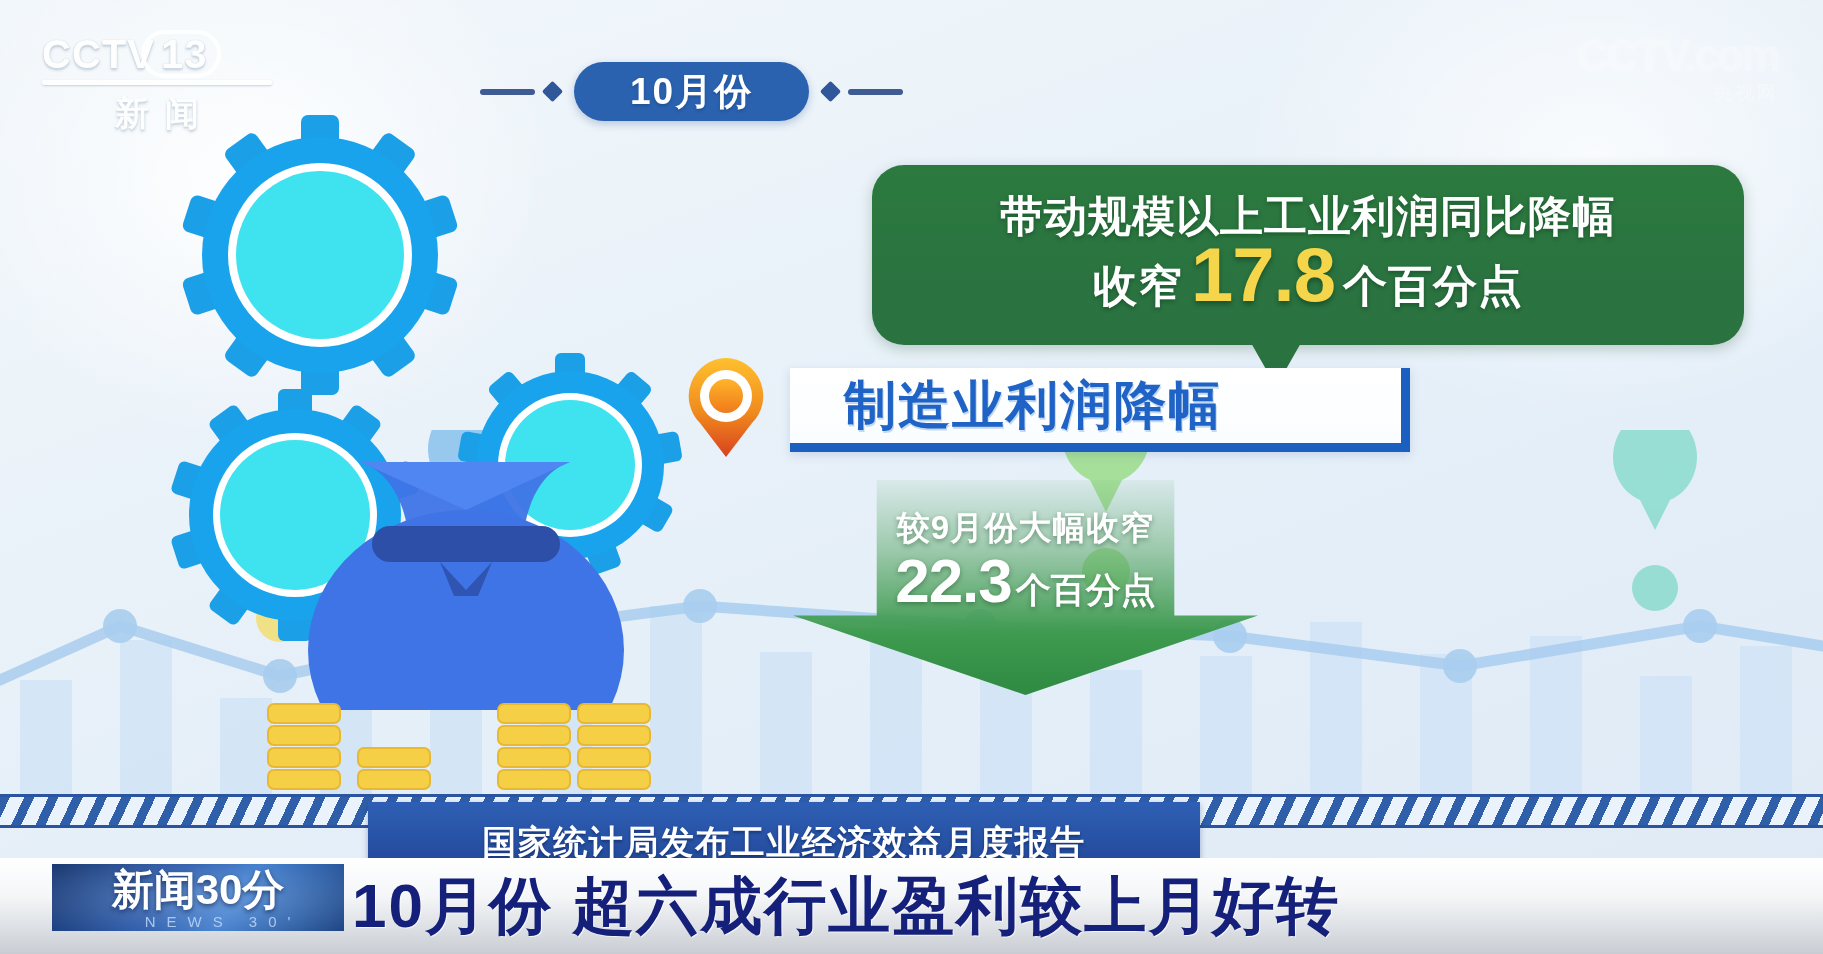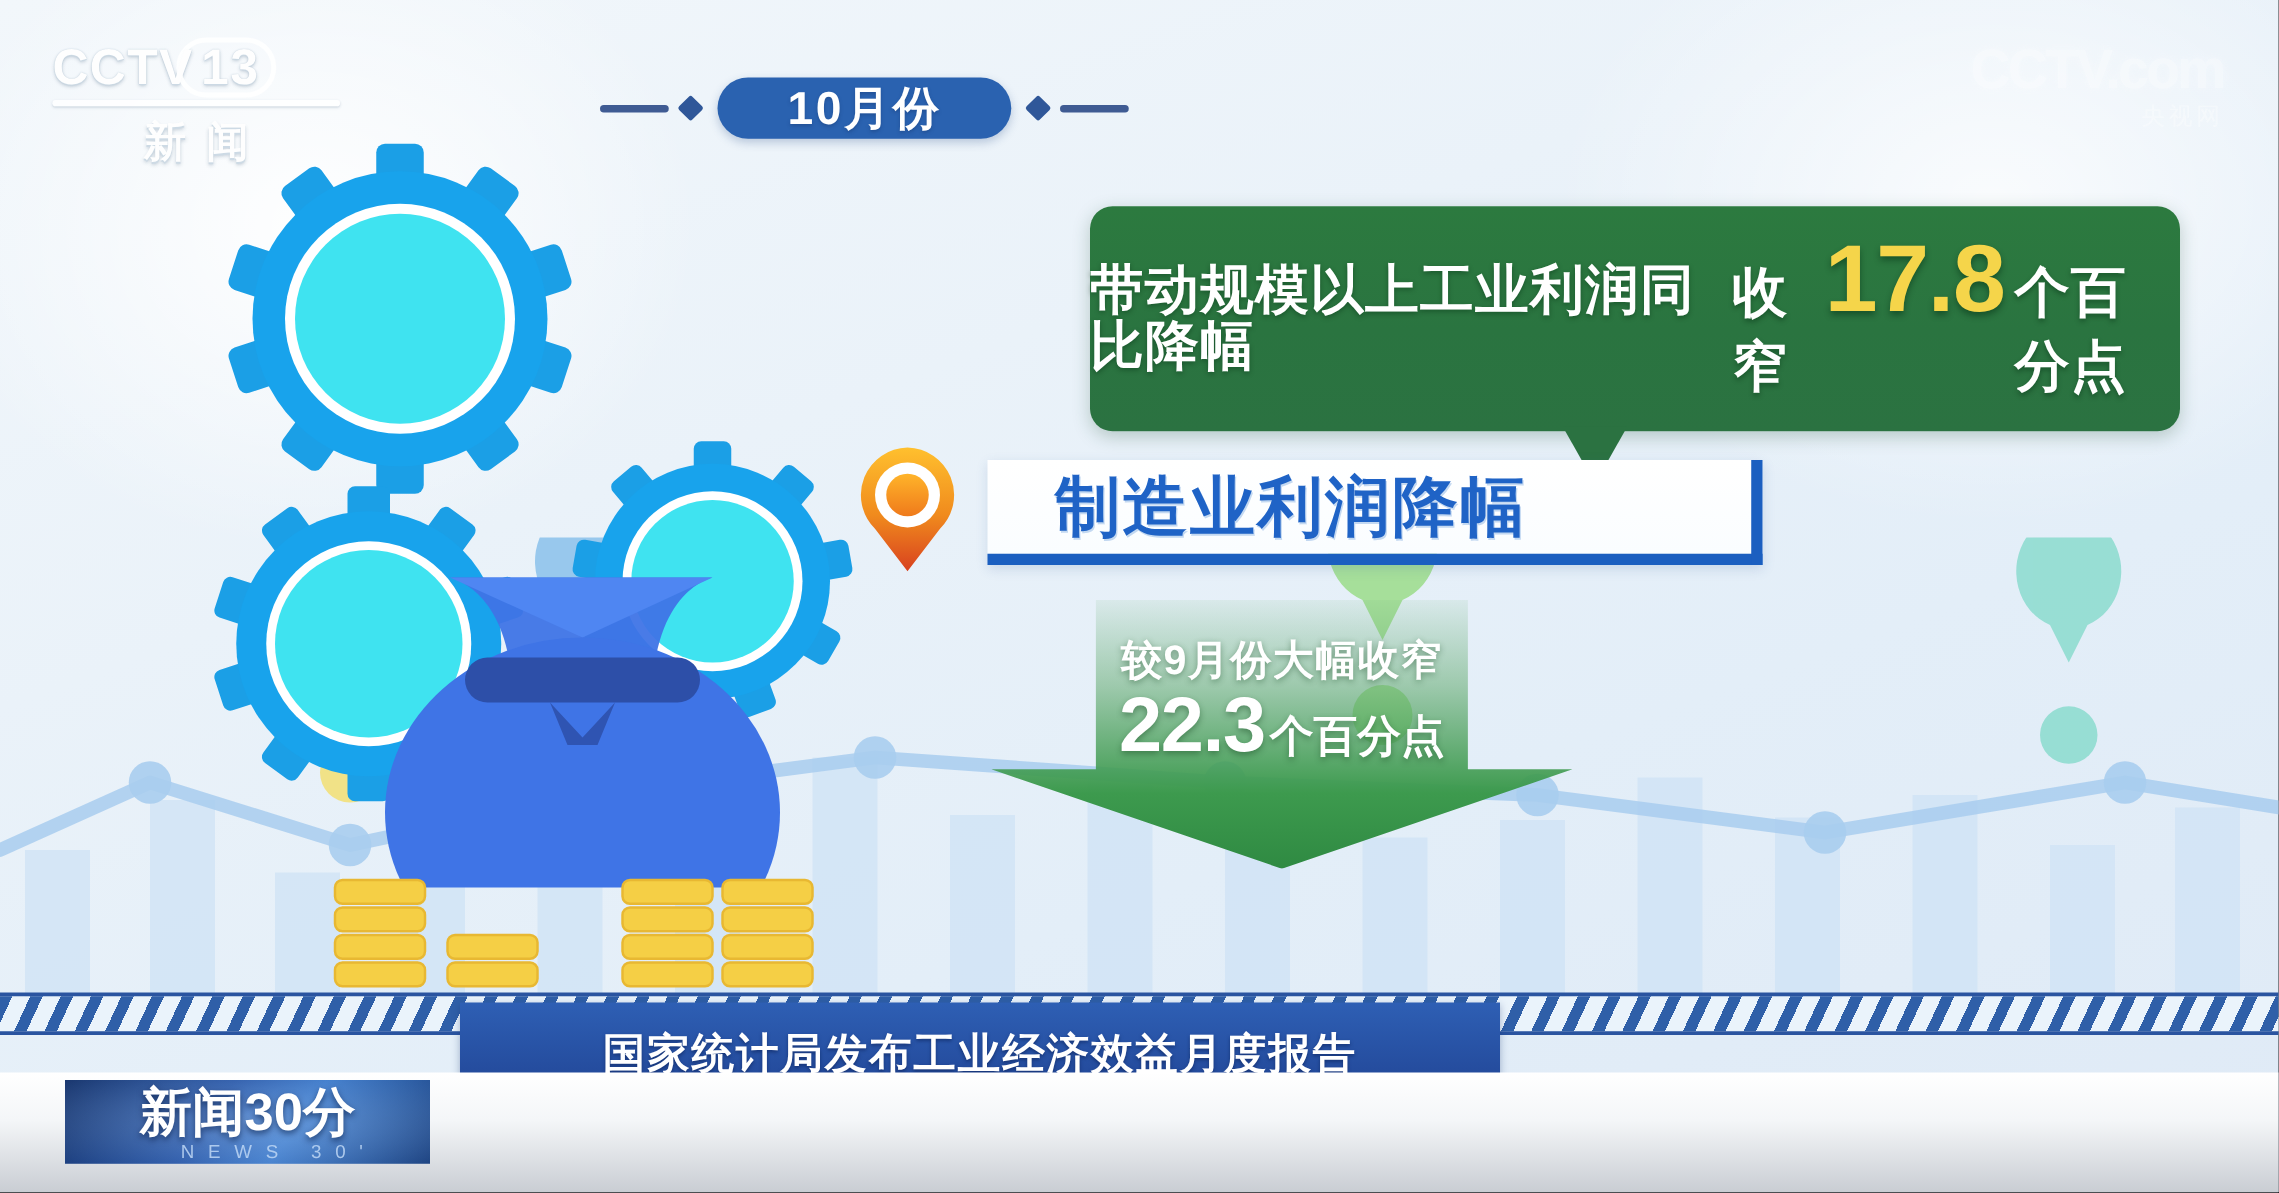--- a/index.html
+++ b/index.html
@@ -42,41 +42,41 @@
   .wm{position:absolute;right:44px;top:34px;opacity:.35;color:#fff;text-align:right;}
   .wm .l1{font-size:44px;font-weight:bold;letter-spacing:-2px;line-height:1;
     text-shadow:0 0 6px rgba(255,255,255,.8);}
   .wm .l2{font-size:19px;letter-spacing:3px;margin-top:2px;}
 
   
   .month-wrap{position:absolute;left:480px;top:62px;display:flex;align-items:center;gap:14px;}
   .deco{display:flex;align-items:center;gap:10px;}
   .deco .dash{width:55px;height:6px;border-radius:3px;background:#3f5b93;}
   .deco .dia{width:15px;height:15px;background:#2f5799;transform:rotate(45deg);border-radius:2px;}
-  .month-pill{position:relative;height:49px;display:flex;align-items:center;
+  .month-pill{position:relative;height:59px;display:flex;align-items:center;
     padding:0 56px;border-radius:30px;background:#2a62b0;
     box-shadow:0 3px 8px rgba(40,80,140,.28);}
   .month-pill::before{content:"";position:absolute;left:-14px;top:2px;width:46px;height:56px;
     border-radius:28px;background:#74a2de;z-index:-1;}
   .month-pill span{color:#fff;font-size:37px;font-weight:bold;letter-spacing:2px;
     text-shadow:0 2px 3px rgba(20,50,100,.35);}
 
   
   .illus{position:absolute;left:110px;top:90px;width:620px;height:620px;}
   .illus svg{display:block;width:100%;height:100%;}
 
   
   .coins{position:absolute;left:262px;top:688px;width:430px;height:110px;}
   .coins svg{display:block;width:100%;height:100%;}
 
   
   .green-box{position:absolute;left:872px;top:165px;width:872px;height:180px;
     background:linear-gradient(180deg,#2c7a3f 0%,#2a7440 55%,#2b7241 100%);
-    border-radius:18px;box-shadow:0 4px 14px rgba(30,80,50,.25);
-    display:flex;flex-direction:row;align-items:center;justify-content:center;}
+    border-radius:32px;box-shadow:0 4px 14px rgba(30,80,50,.25);
+    display:flex;flex-direction:column;align-items:center;justify-content:center;}
   .green-box .tail{position:absolute;left:378px;bottom:-42px;width:0;height:0;
     border-left:26px solid transparent;border-right:26px solid transparent;
     border-top:46px solid #2b7241;}
   .green-box .l1{color:#fff;font-size:43px;font-weight:bold;letter-spacing:1px;line-height:1.05;
     text-shadow:0 2px 4px rgba(0,40,15,.4);}
   .green-box .l2{display:flex;align-items:baseline;margin-top:4px;color:#fff;
     font-size:44px;font-weight:bold;letter-spacing:1px;
     text-shadow:0 2px 4px rgba(0,40,15,.4);}
   .green-box .big{color:#f5d54a;font-size:76px;font-weight:bold;line-height:.85;
     margin:0 8px;letter-spacing:-1px;text-shadow:0 3px 5px rgba(0,40,15,.45);}
@@ -409,20 +409,23 @@
         <span>个百分点</span>
       </div>
     </div>
   </div>
 
   <div class="stripe-band"></div>
   <div class="kicker">
     <span>国家统计局发布工业经济效益月度报告</span>
   </div>
   <div class="headline-bar"></div>
+  <div class="headline">
+    <span>10月份 超六成行业盈利较上月好转</span>
+  </div>
 
   <div class="prog-logo">
     <div class="shine"></div>
     <div class="pl1">新闻30分</div>
     <div class="pl2">NEWS 30'</div>
   </div>
 
 </div>
 
 </body></html>

